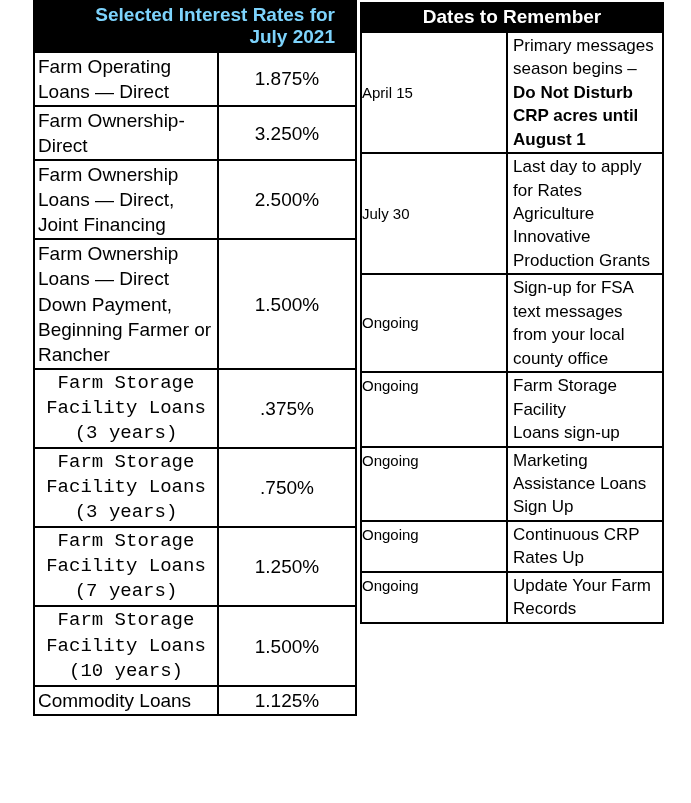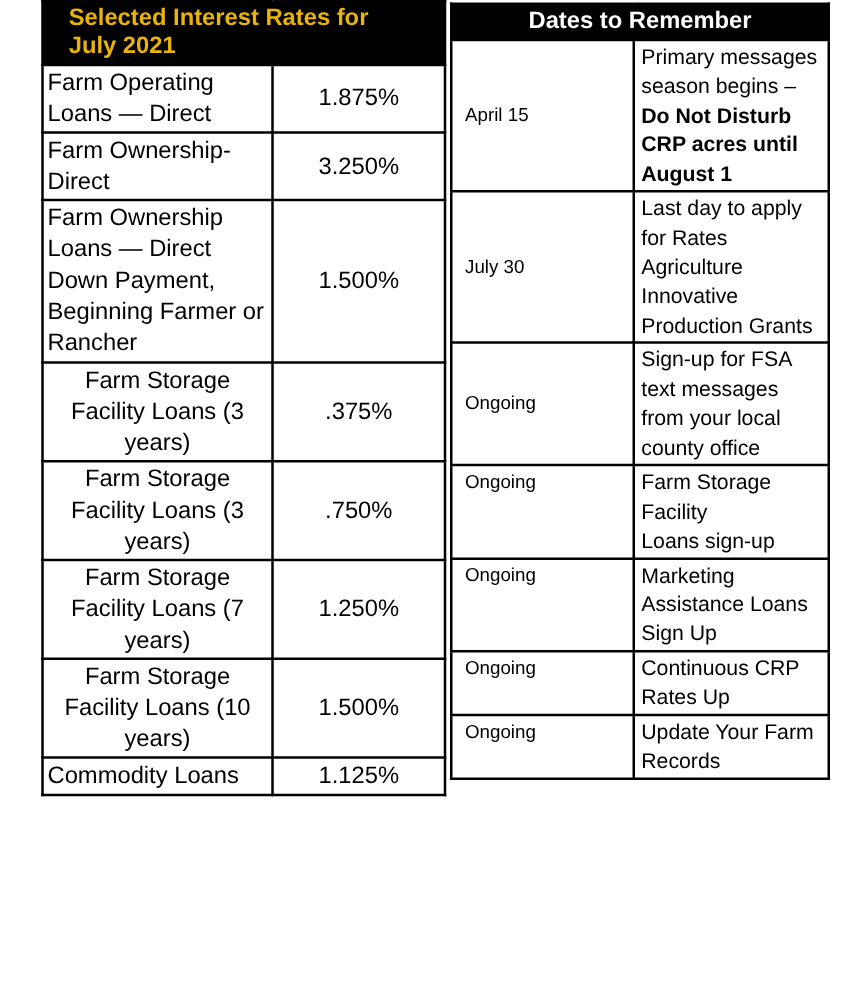--- a/index.html
+++ b/index.html
@@ -17,53 +17,53 @@
     table-layout: fixed;
     position: absolute;
     background: #ffffff;
   }
   th, td { border: 2px solid #000000; }
 
   
   .rates-table { left: 33px; top: 0; width: 322px; }
   .rates-table th {
     background: #000000;
-    color: #eab308;
+    color: #7dd3fc;
     font-size: 19px;
     font-weight: bold;
-    text-align: left;
+    text-align: right;
     padding: 2px 4px;
     line-height: 1.18;
   }
   .rates-table th .title-wrap { max-width: 280px; margin: 0 auto; }
   .rates-table td {
     font-size: 19px;
     line-height: 1.32;
     vertical-align: middle;
   }
   .rates-table td.label { text-align: left; padding: 1px 4px 1px 3px; }
-  .rates-table td.label.center { text-align: center; padding: 1px 2px; }
+  .rates-table td.label.center { text-align: center; padding: 1px 2px; font-family: Liberation Mono, monospace; }
   .rates-table td.value { text-align: center; padding: 1px 2px; }
 
   
   .dates-table { left: 360px; top: 2px; width: 302px; }
   .dates-table th {
     background: #000000;
     color: #ffffff;
     font-size: 19px;
     font-weight: bold;
     text-align: center;
     padding: 2px 4px;
     line-height: 1.2;
   }
   .dates-table td { vertical-align: top; }
   .dates-table td.date {
     font-size: 15px;
     line-height: 1.3;
-    padding: 3px 2px 3px 10px;
+    padding: 3px 2px 3px 0;
     text-align: left;
   }
   .dates-table tbody tr:nth-child(-n+3) td.date { vertical-align: middle; }
   .dates-table td.desc {
     font-size: 17px;
     line-height: 1.38;
     padding: 1px 2px 1px 5px;
     text-align: left;
   }
   .dates-table td.desc span { white-space: pre-line; }
@@ -85,20 +85,24 @@
     </tr>
   </thead>
   <tbody>
     <tr>
       <td class="label">Farm Operating Loans — Direct</td>
       <td class="value">1.875%</td>
     </tr>
     <tr>
       <td class="label">Farm Ownership-Direct</td>
       <td class="value">3.250%</td>
+    </tr>
+    <tr>
+      <td class="label">Farm Ownership Loans — Direct, Joint Financing</td>
+      <td class="value">2.500%</td>
     </tr>
     <tr>
       <td class="label">Farm Ownership Loans — Direct Down Payment, Beginning Farmer or Rancher</td>
       <td class="value">1.500%</td>
     </tr>
     <tr>
       <td class="label center">Farm Storage Facility Loans (3 years)</td>
       <td class="value">.375%</td>
     </tr>
     <tr>

